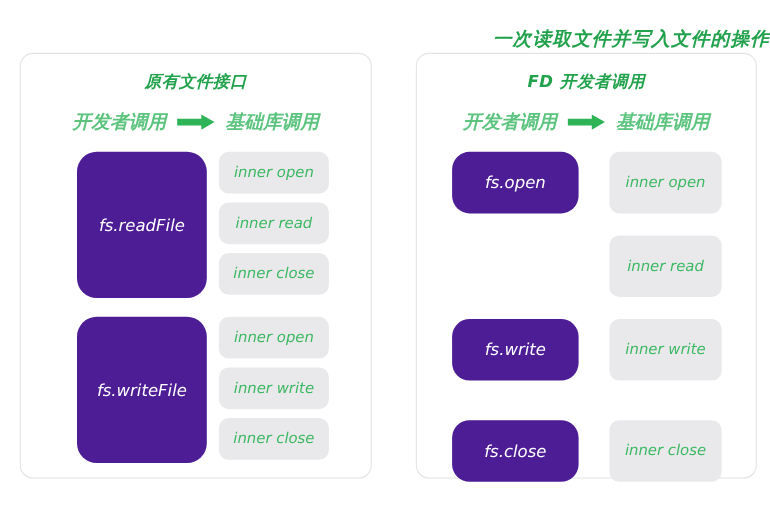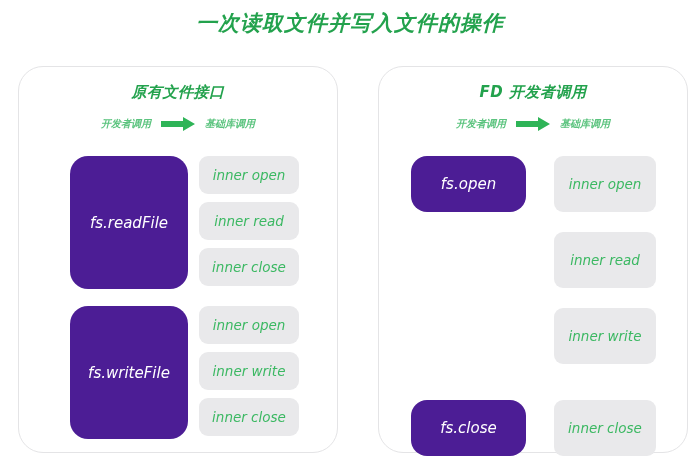--- a/index.html
+++ b/index.html
@@ -17,40 +17,40 @@
 
   #diagram {
     position: relative;
     width: 700px;
     height: 474px;
   }
 
   
   .title {
     position: absolute;
-    top: 9px;
+    top: 24px;
     left: 0;
     width: 700px;
-    text-align: center;
-    font-size: 21px;
+    text-align: right;
+    font-size: 17px;
     font-weight: bold;
     font-style: italic;
     color: #23a24d;
     letter-spacing: 1px;
     white-space: nowrap;
   }
 
   
   .panel {
     position: absolute;
-    top: 66px;
+    top: 48px;
     height: 387px;
     background: #ffffff;
     border: 1px solid #e4e4e6;
-    border-radius: 25px;
+    border-radius: 12px;
     box-sizing: border-box;
   }
   .panel-left  { left: 18px;  width: 320px; }
   .panel-right { left: 378px; width: 310px; }
 
   .panel-title {
     position: absolute;
     top: 16px;
     left: 0;
     width: 100%;
@@ -68,21 +68,21 @@
     position: absolute;
     top: 50px;
     left: 0;
     width: 100%;
     display: flex;
     align-items: center;
     justify-content: center;
     gap: 10px;
   }
   .legend-label {
-    font-size: 10px;
+    font-size: 17px;
     font-weight: bold;
     font-style: italic;
     color: #5cc47f;
     white-space: nowrap;
   }
   .legend-arrow {
     display: block;
     width: 34px;
     height: 14px;
   }
@@ -175,19 +175,20 @@
         <path d="M0 4 H22 V0 L34 7 L22 14 V10 H0 Z" fill="#2EB457"></path>
       </svg>
       <span class="legend-label">基础库调用</span>
     </div>
 
     <div class="box box-green r-api r-row-1">fs.open</div>
     <div class="box box-gray r-inner r-row-1">inner open</div>
 
     <div class="box box-gray r-inner r-row-2">inner read</div>
 
+    <div class="box box-green r-api r-row-3">fs.write</div>
     <div class="box box-gray r-inner r-row-3">inner write</div>
 
     <div class="box box-green r-api r-row-4">fs.close</div>
     <div class="box box-gray r-inner r-row-4">inner close</div>
   </div>
 
 </div>
 
 </body></html>

